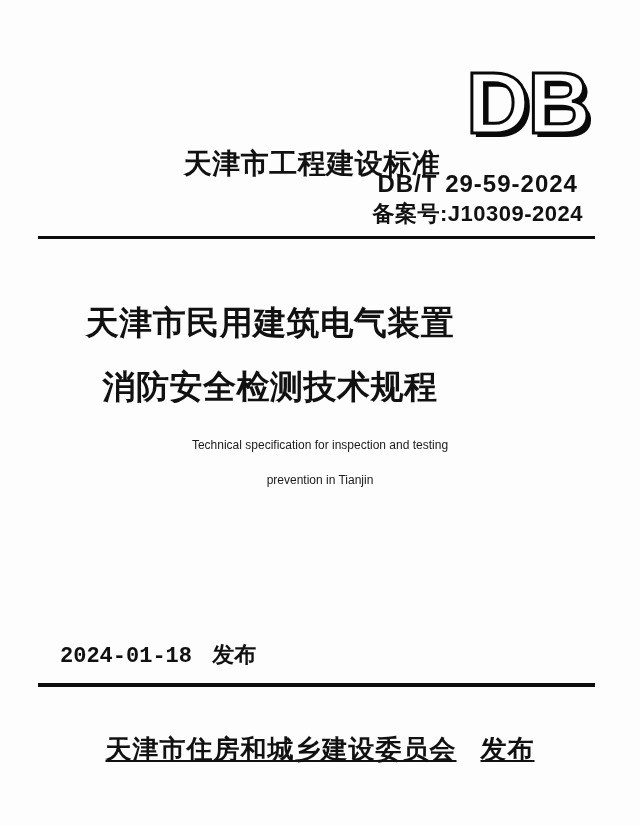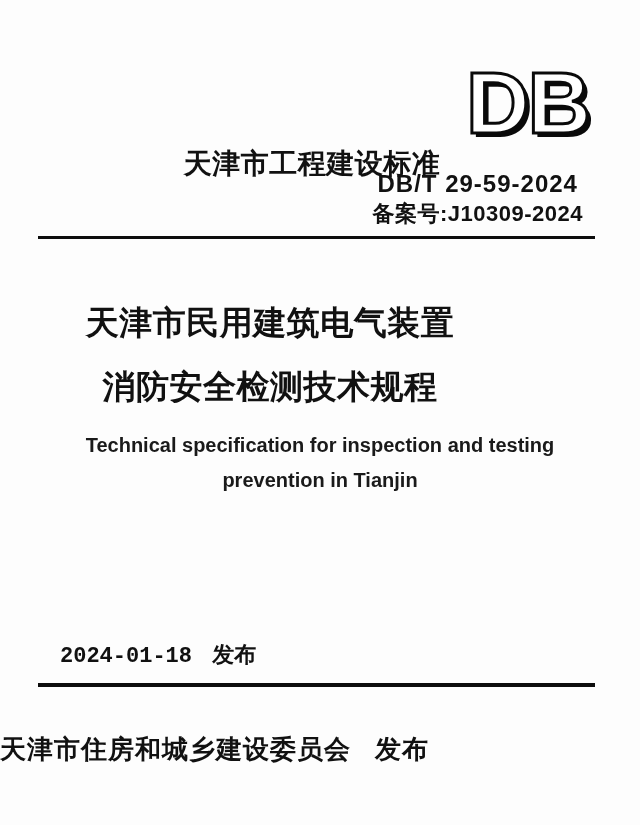--- a/index.html
+++ b/index.html
@@ -88,22 +88,22 @@
   }
   .title-cn-1 { top: 306px; }
   .title-cn-2 { top: 370px; }
 
   .title-en {
     position: absolute;
     top: 428px;
     left: 0;
     width: 640px;
     text-align: center;
-    font-size: 20px;
-    font-weight: 700;
+    font-size: 12px;
+    font-weight: 400;
     line-height: 35px;
     color: #1a1a1a;
   }
 
   
   .dates-row {
     position: absolute;
     top: 646px;
     left: 60px;
     right: 52px;
@@ -116,24 +116,26 @@
     white-space: pre;
     font-family: Liberation Mono, monospace;
   }
 
   
   .publisher-row {
     position: absolute;
     top: 736px;
     left: 0;
     width: 640px;
+    text-align: center;
     font-size: 26px;
     font-weight: 700;
     letter-spacing: 1px;
     line-height: 1;
+    text-decoration: underline;
   }
   .pub-gap {
     display: inline-block;
     width: 24px;
   }
 </style>
 </head>
 <body>
 
 <div class="page">

